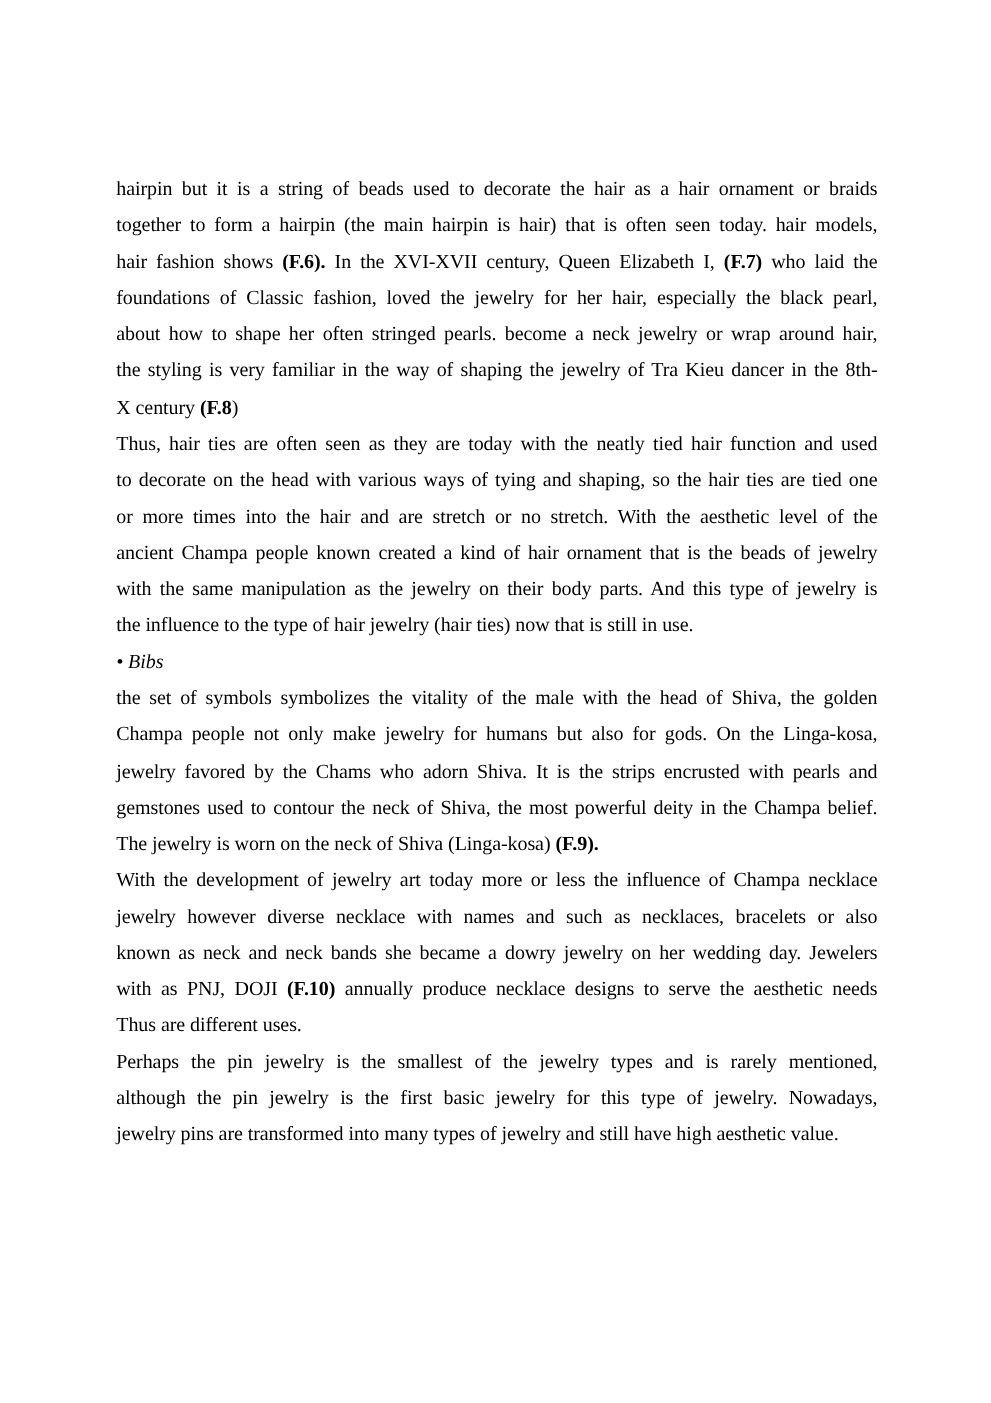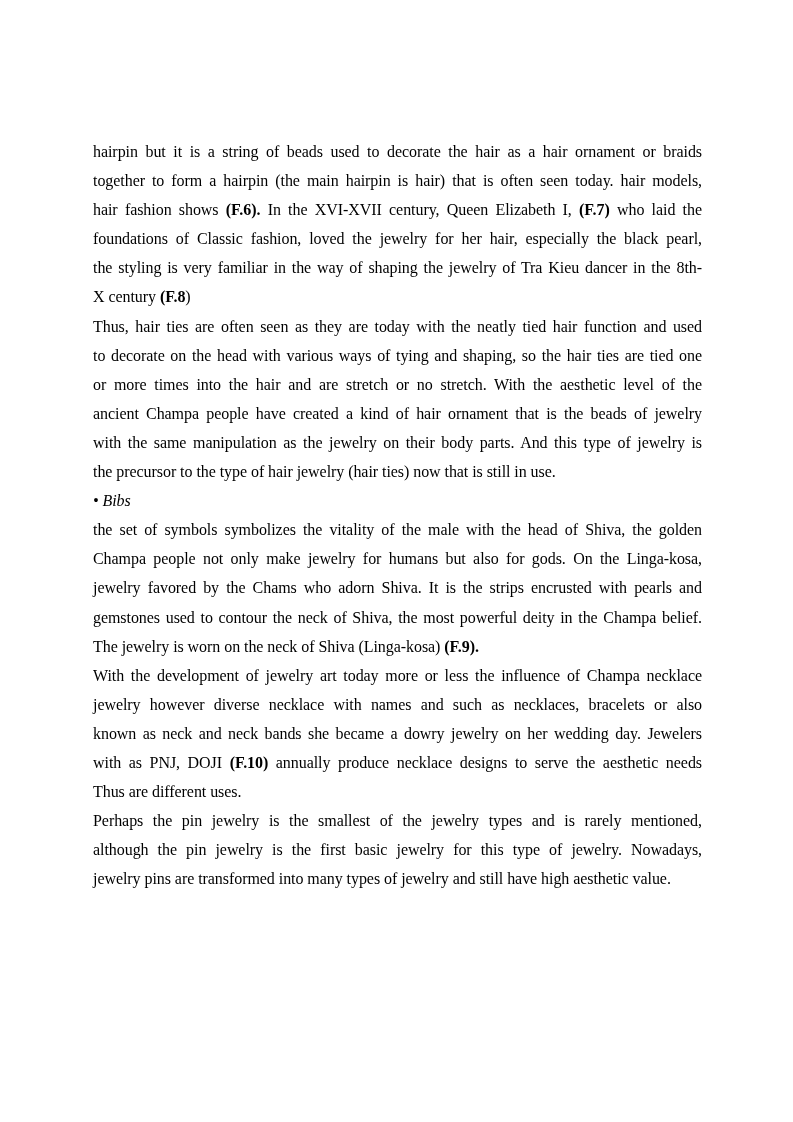--- a/index.html
+++ b/index.html
@@ -53,30 +53,31 @@
 </head>
 <body>
 
 <div class="page">
   <div class="text-body" id="doc-body">
       <div class="block">
         <div class="line j"><span>hairpin but it is a string of beads used to decorate the hair as a hair ornament or braids</span></div>
         <div class="line j"><span>together to form a hairpin (the main hairpin is hair) that is often seen today. hair models,</span></div>
         <div class="line j"><span>hair fashion shows </span><span class="r-b">(F.6).</span><span> In the XVI-XVII century, Queen Elizabeth I, </span><span class="r-b">(F.7)</span><span> who laid the</span></div>
         <div class="line j"><span>foundations of Classic fashion, loved the jewelry for her hair, especially the black pearl,</span></div>
+        <div class="line j"><span>about how to shape her often stringed pearls. become a neck jewelry or wrap around hair,</span></div>
         <div class="line j"><span>the styling is very familiar in the way of shaping the jewelry of Tra Kieu dancer in the 8th-</span></div>
         <div class="line"><span>X century </span><span class="r-b">(F.8</span><span>)</span></div>
       </div>
       <div class="block">
         <div class="line j"><span>Thus, hair ties are often seen as they are today with the neatly tied hair function and used</span></div>
         <div class="line j"><span>to decorate on the head with various ways of tying and shaping, so the hair ties are tied one</span></div>
         <div class="line j"><span>or more times into the hair and are stretch or no stretch. With the aesthetic level of the</span></div>
-        <div class="line j"><span>ancient Champa people have created a kind of hair ornament that is the beads of jewelry</span></div>
+        <div class="line j"><span>ancient Champa people known created a kind of hair ornament that is the beads of jewelry</span></div>
         <div class="line j"><span>with the same manipulation as the jewelry on their body parts. And this type of jewelry is</span></div>
-        <div class="line"><span>the precursor to the type of hair jewelry (hair ties) now that is still in use.</span></div>
+        <div class="line"><span>the influence to the type of hair jewelry (hair ties) now that is still in use.</span></div>
       </div>
       <div class="block">
         <div class="line"><span class="r-i">• Bibs</span></div>
       </div>
       <div class="block">
         <div class="line j"><span>the set of symbols symbolizes the vitality of the male with the head of Shiva, the golden</span></div>
         <div class="line j"><span>Champa people not only make jewelry for humans but also for gods. On the Linga-kosa,</span></div>
         <div class="line j"><span>jewelry favored by the Chams who adorn Shiva. It is the strips encrusted with pearls and</span></div>
         <div class="line j"><span>gemstones used to contour the neck of Shiva, the most powerful deity in the Champa belief.</span></div>
         <div class="line"><span>The jewelry is worn on the neck of Shiva (Linga-kosa) </span><span class="r-b">(F.9).</span></div>

